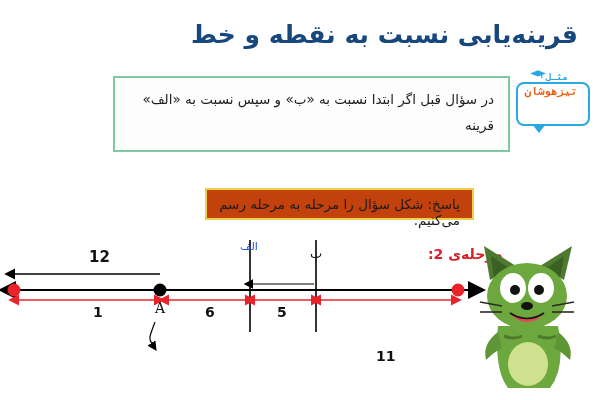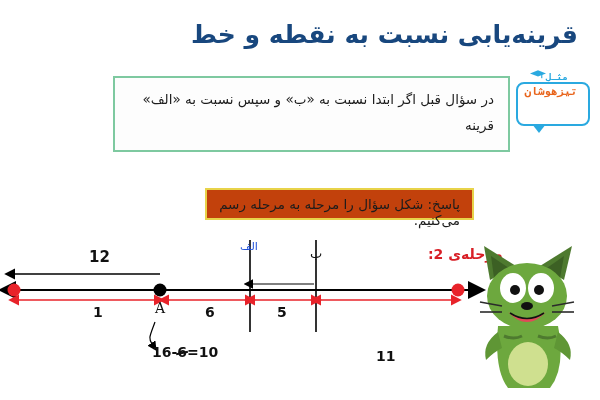--- a/index.html
+++ b/index.html
@@ -327,23 +327,20 @@
     <div class="step-label">مرحله‌ی 2:</div>
     <div class="lbl-alef">الف</div>
     <div class="lbl-be">ب</div>
     <div class="lbl-16">12</div>
     <div class="lbl-A">A</div>
     <div class="lbl-10">1</div>
     <div class="lbl-6">6</div>
     <div class="lbl-5">5</div>
     <div class="lbl-11">11</div>
 
-    <div class="calc">
-      <span>16-</span><span class="strike">6</span><span>=10</span>
-    </div>
   </div>
 
   <svg class="cat" viewBox="0 0 128 150">
 
     <polygon points="22,40 16,6 48,26" fill="#4e7a2f"></polygon>
     <polygon points="96,40 104,6 72,26" fill="#4e7a2f"></polygon>
     <polygon points="26,38 23,16 44,30" fill="#3c6024"></polygon>
     <polygon points="92,38 96,16 76,30" fill="#3c6024"></polygon>
 
     <ellipse cx="59" cy="56" rx="40" ry="33" fill="#6da83e"></ellipse>

